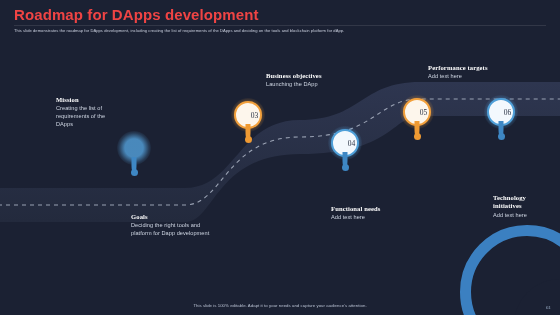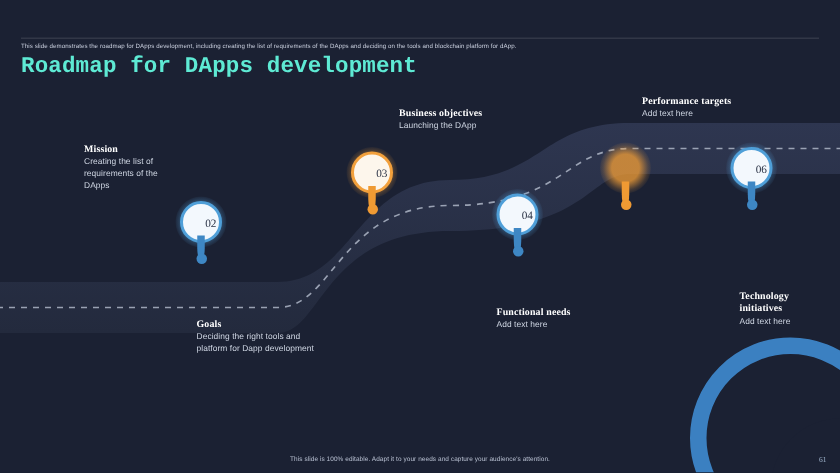--- a/index.html
+++ b/index.html
@@ -7,24 +7,23 @@
     width:560px;height:315px;overflow:hidden;
     background:#1b2133;
     font-family:"Liberation Sans", sans-serif;
     position:relative;
   }
   .slide{position:absolute;inset:0;background:#1b2133;overflow:hidden;}
 
   
   .title{
     position:absolute;left:14px;top:6px;
-    font-family:Liberation Mono, monospace;
-    font-weight:bold;font-size:15px;color:#5eead4;
+    font-family:Liberation Sans, sans-serif;
+    font-weight:bold;font-size:15px;color:#ef4444;
     letter-spacing:.1px;
-    margin-top:30px;
   }
   .title-rule{
     position:absolute;left:14px;top:25px;width:532px;height:1px;
     background:rgba(255,255,255,.10);
   }
   .subtitle{
     position:absolute;left:14px;top:27px;width:520px;
     font-size:4.1px;line-height:7px;color:#c8cedd;
     letter-spacing:.05px;
   }
@@ -121,35 +120,35 @@
                L 575 56 L 420 56 C 392 56 392 94 300 94 C 215 94 215 162 185 162 L -10 162 Z" fill="url(#roadTop)"></path>
       <path d="M -10 145 L 185 145 C 223 145 226 77 300 77 C 376 77 376 39 420 39 L 575 39" fill="none" stroke="#aeb6c7" stroke-width="1.1" stroke-dasharray="4 4" opacity=".85"></path>
     </svg>
   </div>
 
   <div class="corner-ring"></div>
   <div class="corner-ring-mask"></div>
 
   <div class="pin blue" style="left:117px;top:131px;">
     <span class="glow"></span>
-    <span class="ring">02</span>
     <span class="stem"></span>
   </div>
   <div class="pin orange" style="left:231px;top:98px;">
     <span class="glow"></span>
     <span class="ring">03</span>
     <span class="stem"></span>
   </div>
   <div class="pin blue" style="left:328px;top:126px;">
     <span class="glow"></span>
     <span class="ring">04</span>
     <span class="stem"></span>
   </div>
   <div class="pin orange" style="left:400px;top:95px;">
     <span class="glow"></span>
+    <span class="ring">05</span>
     <span class="stem"></span>
   </div>
   <div class="pin blue" style="left:484px;top:95px;">
     <span class="glow"></span>
     <span class="ring">06</span>
     <span class="stem"></span>
   </div>
 
   <div class="lbl" style="left:56px;top:96px;width:62px;">
     <div class="hd">Mission</div>

